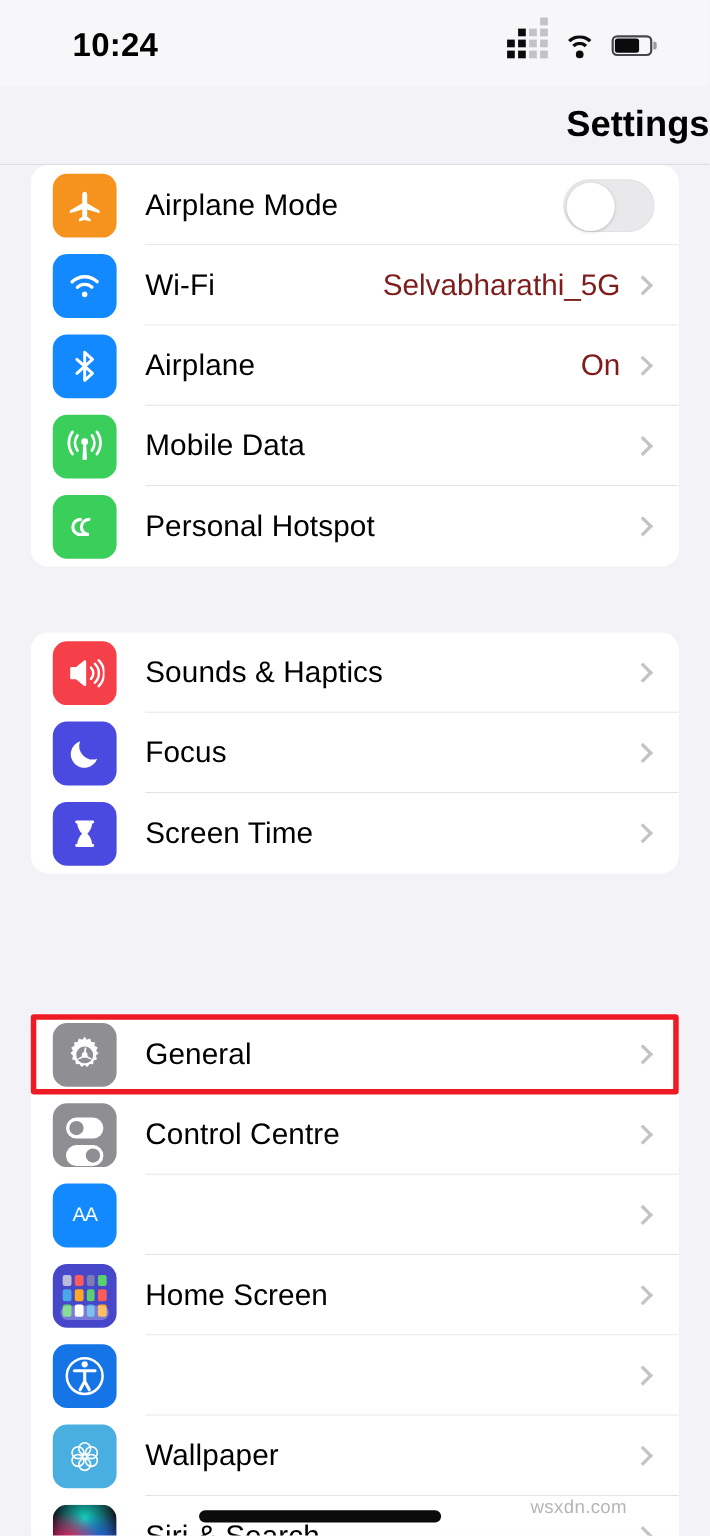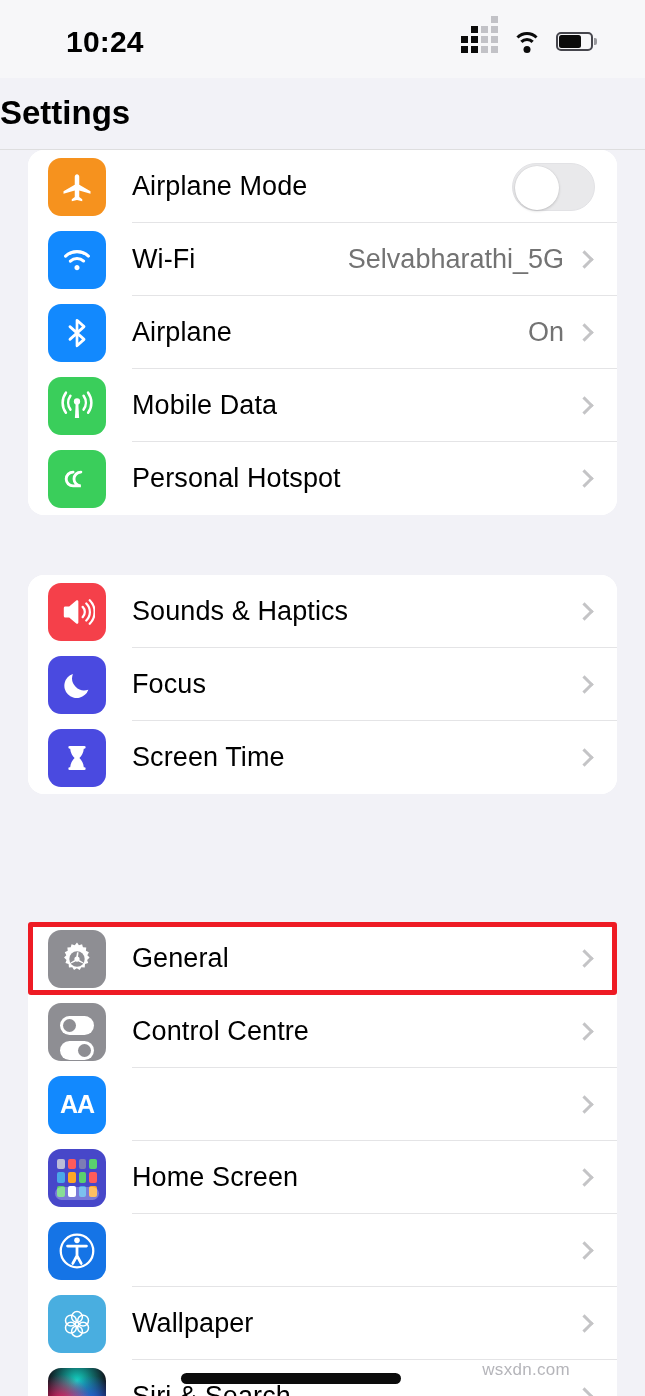--- a/index.html
+++ b/index.html
@@ -54,21 +54,21 @@
     background:#0b0b0b; border-radius:2.5px;
   }
   .batt .nub{
     position:absolute; right:-4px; top:6px; width:3px; height:7px;
     background:#3c3c43; opacity:.5; border-radius:0 2px 2px 0;
   }
 
   
   .navtitle{
     position:absolute; top:94px; left:0; width:645px;
-    text-align:left; font-size:33px; font-weight:700; color:#000;
+    text-align:right; font-size:33px; font-weight:700; color:#000;
   }
   .nav-hairline{
     position:absolute; top:149px; left:0; width:645px; height:1px;
     background:#dededf;
   }
 
   
   .content{ position:absolute; top:150px; left:0; width:645px; height:1246px; }
 
   .group{
@@ -89,21 +89,21 @@
   .ico{
     width:58px; height:58px; border-radius:13px; flex:0 0 58px;
     position:relative; display:flex; align-items:center; justify-content:center;
     overflow:hidden;
   }
   .label{
     margin-left:26px; font-size:27px; color:#000; letter-spacing:.1px; white-space:nowrap;
   }
   .spacer{ flex:1 1 auto; }
   .value{
-    font-size:27px; color:#737373; margin-right:14px; white-space:nowrap;
+    font-size:27px; color:#7f1d1d; margin-right:14px; white-space:nowrap;
   }
   .chev{
     width:13px; height:13px; flex:0 0 auto;
     border-right:3.4px solid #c4c4c6; border-top:3.4px solid #c4c4c6;
     transform:rotate(45deg); margin-right:4px;
   }
 
   
   .toggle{
     width:83px; height:48px; border-radius:24px; background:#e9e9eb;
@@ -135,21 +135,21 @@
     background:
       radial-gradient(circle at 24% 62%, #ff1f6d 0%, rgba(255,31,109,0) 52%),
       radial-gradient(circle at 74% 64%, #2d6bff 0%, rgba(45,107,255,0) 52%),
       radial-gradient(circle at 50% 22%, #13d3c4 0%, rgba(19,211,196,0) 55%),
       radial-gradient(circle at 50% 86%, #ffffff 0%, rgba(255,255,255,0) 45%),
       #101018;
   }
   .ico svg{ display:block; }
 
   
-  .aa{ color:#fff; font-size:25px; font-weight:700; letter-spacing:-1px; }
+  .aa{ color:#fff; font-size:18px; font-weight:400; letter-spacing:-1px; }
 
   
   .hsgrid{
     width:40px; height:38px; display:grid;
     grid-template-columns:repeat(4,1fr); grid-template-rows:repeat(3,1fr);
     gap:3px;
   }
   .hsgrid span{ border-radius:2px; display:block; }
   .hs-pill{
     position:absolute; left:7px; right:7px; bottom:7px; height:13px;

